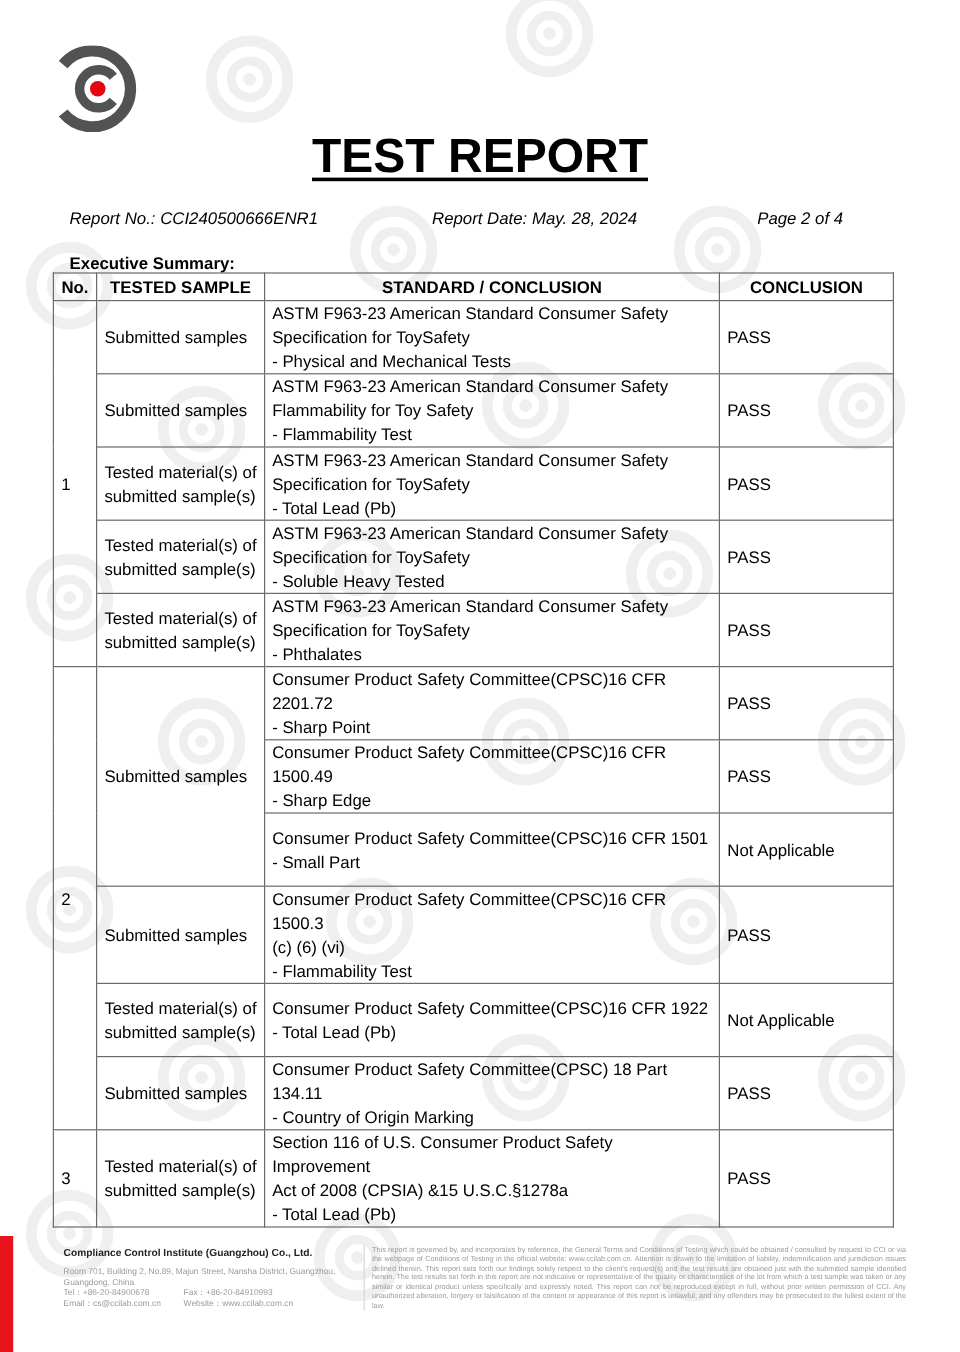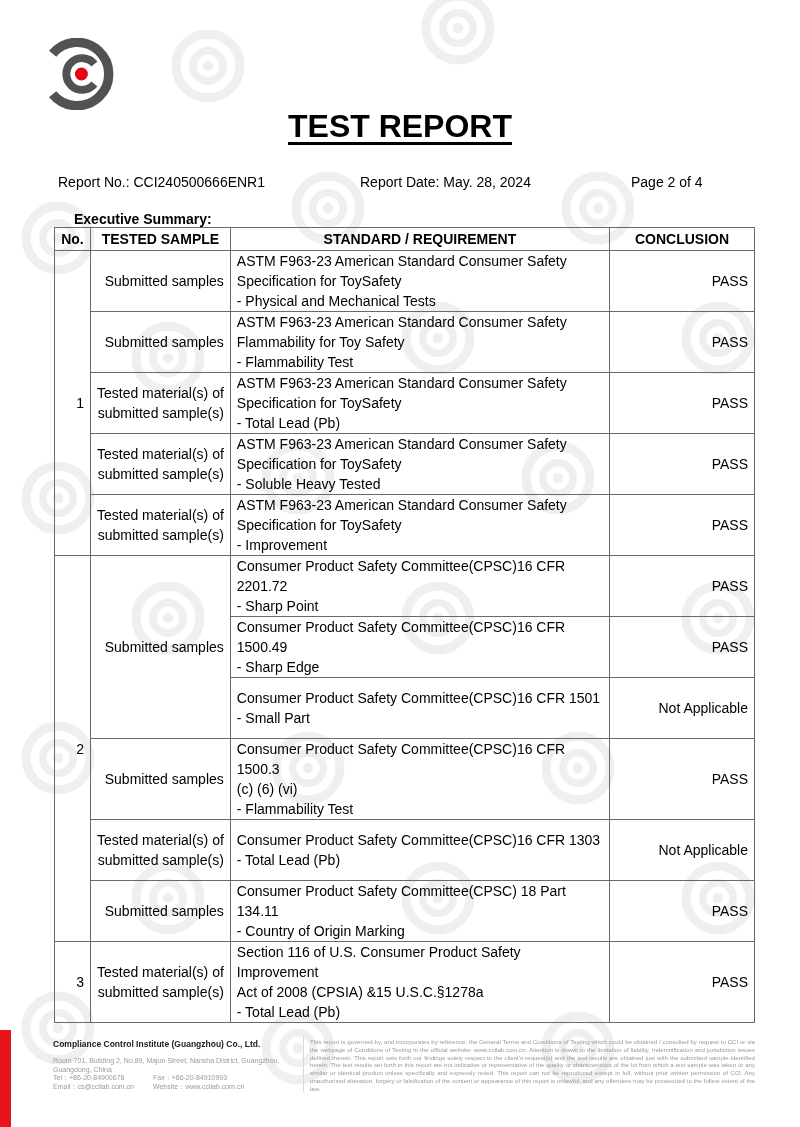--- a/index.html
+++ b/index.html
@@ -6,36 +6,36 @@
   body {
     width: 800px; height: 1127px; position: relative; overflow: hidden;
     background: #ffffff; color: #000;
     font-family: "Liberation Sans", sans-serif;
   }
   .watermarks { position: absolute; inset: 0; pointer-events: none; z-index: 0; }
   .wm { position: absolute; width: 76px; height: 76px; opacity: 0.06; }
   .logo { position: absolute; left: 44px; top: 38px; width: 72px; height: 72px; z-index: 1; }
   .title {
     position: absolute; left: 0; right: 0; top: 108px; text-align: center;
-    font-size: 32px; font-weight: bold; z-index: 1;
+    font-size: 40px; font-weight: bold; z-index: 1;
   }
   .title span { text-decoration: underline; text-decoration-thickness: 3px; text-underline-offset: 5px; }
-  .meta { position: absolute; top: 174px; font-size: 14px; z-index: 1; }
+  .meta { position: absolute; top: 174px; font-size: 14px; z-index: 1; font-style: italic; }
   .meta.no { left: 58px; }
   .meta.date { left: 360px; }
   .meta.page { left: 631px; }
-  .summary-label { position: absolute; left: 58px; top: 211px; font-size: 14px; font-weight: bold; z-index: 1; margin-left: 16px; }
+  .summary-label { position: absolute; left: 58px; top: 211px; font-size: 14px; font-weight: bold; z-index: 1; }
   table.summary {
-    position: absolute; left: 54px; top: 227px; width: 701px;
+    position: absolute; left: 44px; top: 227px; width: 701px;
     border-collapse: collapse; font-size: 14px; z-index: 1;
   }
   table.summary th, table.summary td { border: 1px solid #6a6a6a; padding: 0 6px; }
   table.summary th { height: 22px; font-weight: bold; text-align: center; }
   table.summary td { height: 60px; line-height: 20px; margin-left: 14px; }
-  td.c { text-align: right; }
+  td.c { text-align: left; }
   col.c1 { width: 36px; } col.c2 { width: 140px; } col.c3 { width: 380px; } col.c4 { width: 145px; }
   .footer-bar { position: absolute; left: 0; top: 1030px; width: 11px; height: 97px; background: #e8141b; z-index: 1; }
   .footer-company { position: absolute; left: 53px; top: 1039px; font-size: 8.5px; color: #222; z-index: 1; font-weight: bold; }
   .footer-addr { position: absolute; left: 53px; top: 1057px; font-size: 7px; color: #9a9a9a; line-height: 8.6px; width: 245px; z-index: 1; }
   .footer-addr .row span { display: inline-block; }
   .footer-divider { position: absolute; left: 303px; top: 1037px; width: 1px; height: 55px; background: #d8d8d8; z-index: 1; }
   .footer-legal {
     position: absolute; left: 310px; top: 1038px; width: 445px; font-size: 6.1px; line-height: 7.8px;
     color: #9a9a9a; text-align: justify; z-index: 1;
   }
@@ -179,21 +179,21 @@
   <colgroup>
       <col class="c1">
       <col class="c2">
       <col class="c3">
       <col class="c4">
     </colgroup>
   <thead>
     <tr>
       <th>No.</th>
       <th>TESTED SAMPLE</th>
-      <th>STANDARD / REQUIREMENT</th>
+      <th>STANDARD / CONCLUSION</th>
       <th>CONCLUSION</th>
     </tr>
   </thead>
   <tbody id="summary-body">
       <tr>
         <td class="c" rowspan="5">1</td>
         <td class="c">Submitted samples</td>
         <td>
           <div>ASTM F963-23 American Standard Consumer Safety</div>
           <div>Specification for ToySafety</div>
@@ -226,21 +226,21 @@
           <div>Specification for ToySafety</div>
           <div>- Soluble Heavy Tested</div>
         </td>
         <td class="c">PASS</td>
       </tr>
       <tr>
         <td class="c">Tested material(s) of submitted sample(s)</td>
         <td>
           <div>ASTM F963-23 American Standard Consumer Safety</div>
           <div>Specification for ToySafety</div>
-          <div>- Improvement</div>
+          <div>- Phthalates</div>
         </td>
         <td class="c">PASS</td>
       </tr>
       <tr>
         <td class="c" rowspan="6">2</td>
         <td class="c" rowspan="3">Submitted samples</td>
         <td>
           <div>Consumer Product Safety Committee(CPSC)16 CFR</div>
           <div>2201.72</div>
           <div>- Sharp Point</div>
@@ -267,21 +267,21 @@
         <td>
           <div>Consumer Product Safety Committee(CPSC)16 CFR 1500.3</div>
           <div>(c) (6) (vi)</div>
           <div>- Flammability Test</div>
         </td>
         <td class="c">PASS</td>
       </tr>
       <tr>
         <td class="c">Tested material(s) of submitted sample(s)</td>
         <td>
-          <div>Consumer Product Safety Committee(CPSC)16 CFR 1303</div>
+          <div>Consumer Product Safety Committee(CPSC)16 CFR 1922</div>
           <div>- Total Lead (Pb)</div>
         </td>
         <td class="c">Not Applicable</td>
       </tr>
       <tr>
         <td class="c">Submitted samples</td>
         <td>
           <div>Consumer Product Safety Committee(CPSC) 18 Part 134.11</div>
           <div>- Country of Origin Marking</div>
         </td>

